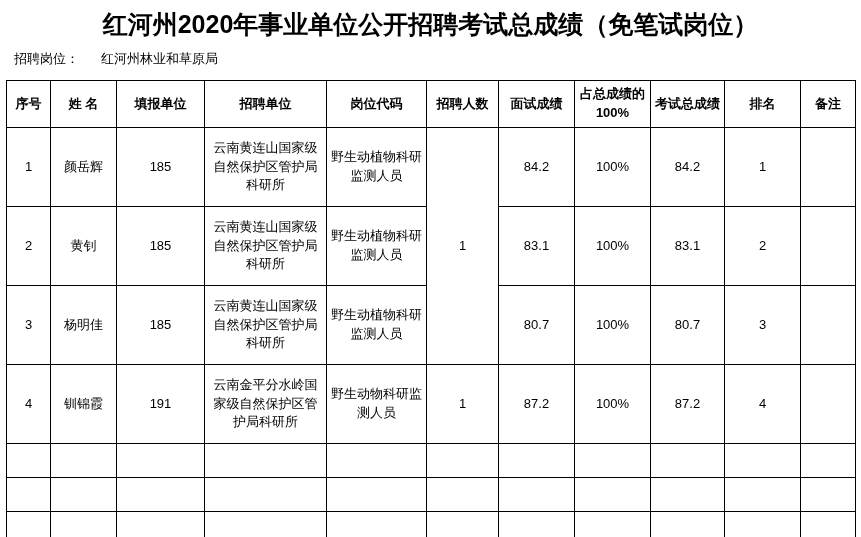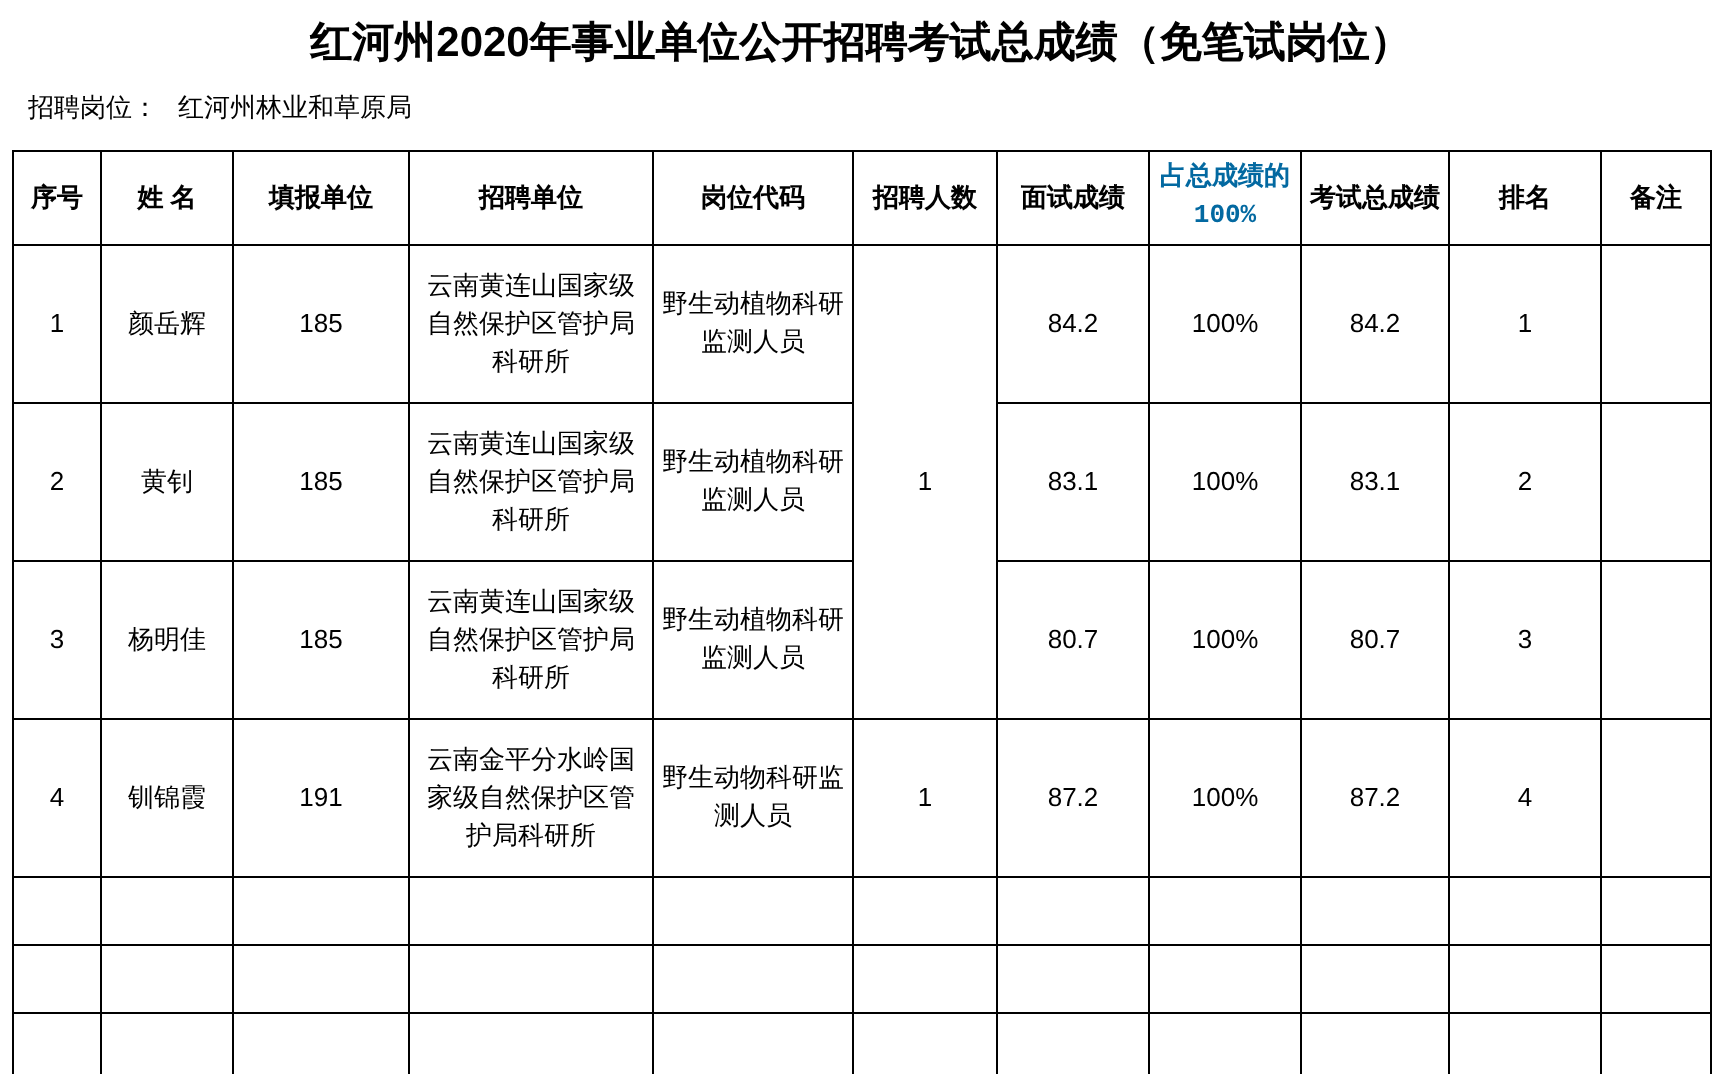--- a/index.html
+++ b/index.html
@@ -16,42 +16,42 @@
   }
   .page {
     position: relative;
     width: 861px;
     height: 537px;
     box-sizing: border-box;
     padding: 0 6px;
   }
   .title {
     text-align: center;
-    font-size: 21px;
+    font-size: 25px;
     font-weight: bold;
     letter-spacing: 0px;
     padding: 9px 0 8px 0;
     line-height: 1.2;
     white-space: nowrap;
   }
   .meta-row {
     display: flex;
     align-items: center;
     font-size: 13px;
     padding: 2px 0 7px 0;
     position: relative;
     height: 20px;
   }
   .meta-left {
     position: absolute;
     left: 8px;
     white-space: nowrap;
   }
   .meta-left .unit-label { margin-right: 10px; }
-  .meta-left .unit-value { }
+  .meta-left .unit-value { margin-left: 12px; }
   .meta-right {
     position: absolute;
     left: 512px;
     white-space: nowrap;
   }
   .meta-right .sep { display: inline-block; width: 14px; }
 
   table.grid {
     border-collapse: collapse;
     table-layout: fixed;
@@ -66,23 +66,22 @@
     padding: 2px 3px;
     line-height: 1.45;
     word-wrap: break-word;
     overflow: hidden;
   }
   table.grid thead th {
     font-weight: bold;
     height: 42px;
   }
   th.accent {
-    color: #0369a1;
+    color: #000000;
     font-weight: bold;
-    font-family: Liberation Mono, monospace;
   }
   td.data {
     height: 74px;
   }
   td.blank {
     height: 29px;
   }
 </style>
 </head>
 <body>

